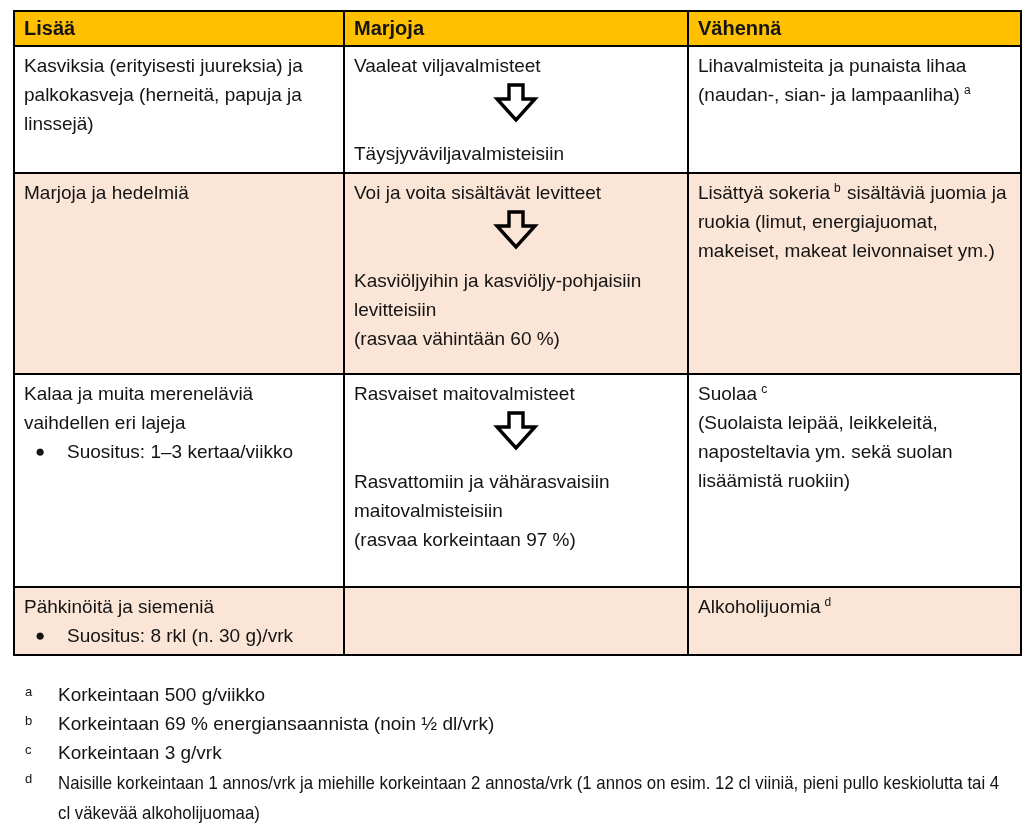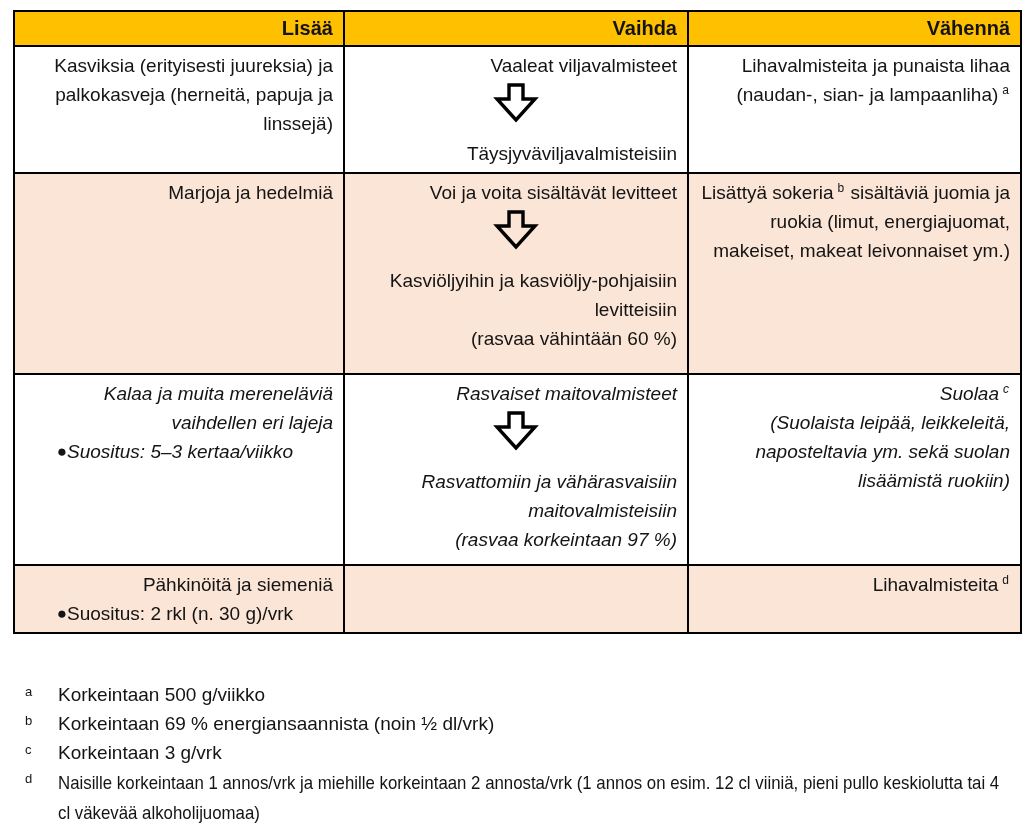--- a/index.html
+++ b/index.html
@@ -17,35 +17,35 @@
     border-collapse: collapse;
     table-layout: fixed;
   }
   table.reco col.c1 { width: 330px; }
   table.reco col.c2 { width: 344px; }
   table.reco col.c3 { width: 333px; }
 
   table.reco th, table.reco td {
     border: 2px solid #000000;
     vertical-align: top;
-    text-align: right;
+    text-align: left;
     padding: 4px 10px 4px 9px;
     font-size: 19px;
     line-height: 29px;
   }
   table.reco th {
     background: #FFC000;
     font-weight: bold;
     font-size: 20px;
     height: 32px;
     padding-top: 2px; padding-bottom: 2px;
   }
   tr.r1 td { height: 107px; }
   tr.r2 td { height: 201px; }
-  tr.r3 td { height: 191px; font-style: italic; }
+  tr.r3 td { height: 213px; }
   tr.r4 td { height: 62px; }
   tr.peach td { background: #FBE5D6; margin-left: 12px; }
   tr.white td { background: #ffffff; }
 
   td p { margin: 0; }
   sup.fn {
     font-size: 12px;
     line-height: 0;
     vertical-align: super;
     margin-left: 4px;
@@ -98,21 +98,21 @@
 
   <table class="reco">
     <colgroup>
         <col class="c1">
         <col class="c2">
         <col class="c3">
       </colgroup>
     <thead>
       <tr>
         <th>Lisää</th>
-        <th>Vaihda</th>
+        <th>Marjoja</th>
         <th>Vähennä</th>
       </tr>
     </thead>
     <tbody>
 
       <tr class="r1 white">
         <td>
           <p>Kasviksia (erityisesti juureksia) ja palkokasveja (herneitä, papuja ja linssejä)</p>
         </td>
         <td>
@@ -142,21 +142,21 @@
         <td>
           <p><span>Lisättyä sokeria</span><sup class="fn">b</sup> <span>sisältäviä juomia ja ruokia (limut, energiajuomat, makeiset, makeat leivonnaiset ym.)</span></p>
         </td>
       </tr>
 
       <tr class="r3 white">
         <td>
           <p>Kalaa ja muita mereneläviä vaihdellen eri lajeja</p>
           <div class="bullet-line">
             <span class="bullet-dot">●</span>
-            <span>Suositus: 5–3 kertaa/viikko</span>
+            <span>Suositus: 1–3 kertaa/viikko</span>
           </div>
         </td>
         <td>
           <p>Rasvaiset maitovalmisteet</p>
           <svg class="swap-arrow" width="46" height="40" viewBox="0 0 46 40">
             <path d="M16 2 L30 2 L30 16 L42 16 L23 37 L4 16 L16 16 Z" fill="#ffffff" stroke="#000000" stroke-width="3.4" stroke-linejoin="miter"></path>
           </svg>
           <p>Rasvattomiin ja vähärasvaisiin maitovalmisteisiin</p>
           <p>(rasvaa korkeintaan 97 %)</p>
         </td>
@@ -164,26 +164,26 @@
           <p><span>Suolaa</span><sup class="fn">c</sup></p>
           <p>(Suolaista leipää, leikkeleitä, naposteltavia ym. sekä suolan lisäämistä ruokiin)</p>
         </td>
       </tr>
 
       <tr class="r4 peach">
         <td>
           <p>Pähkinöitä ja siemeniä</p>
           <div class="bullet-line">
             <span class="bullet-dot">●</span>
-            <span>Suositus: 2 rkl (n. 30 g)/vrk</span>
+            <span>Suositus: 8 rkl (n. 30 g)/vrk</span>
           </div>
         </td>
         <td></td>
         <td>
-          <p><span>Lihavalmisteita</span><sup class="fn">d</sup></p>
+          <p><span>Alkoholijuomia</span><sup class="fn">d</sup></p>
         </td>
       </tr>
 
     </tbody>
   </table>
 
   <div class="footnotes">
     <div class="footnote">
       <span class="marker">a</span>
       <span class="fn-text">Korkeintaan 500 g/viikko</span>

